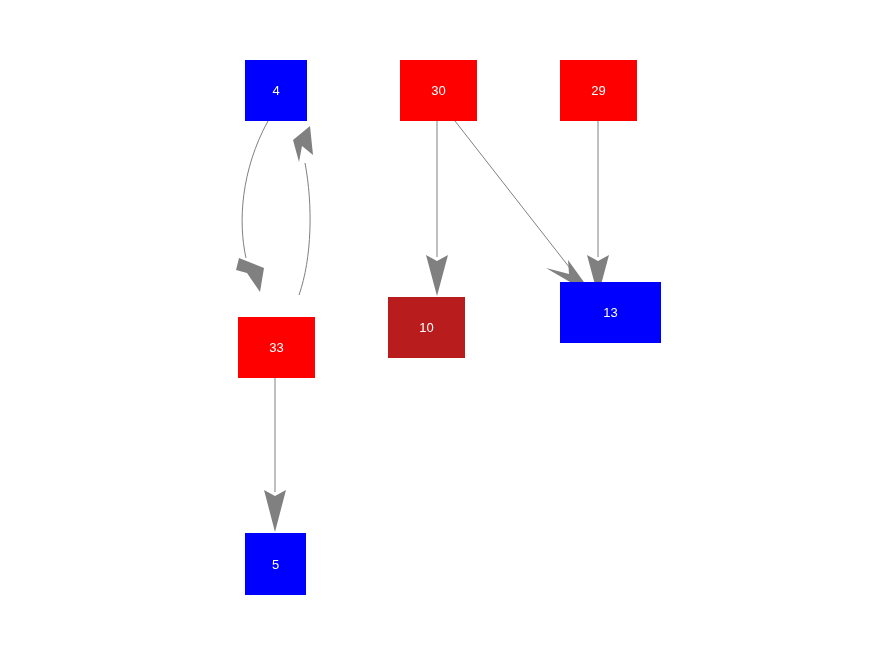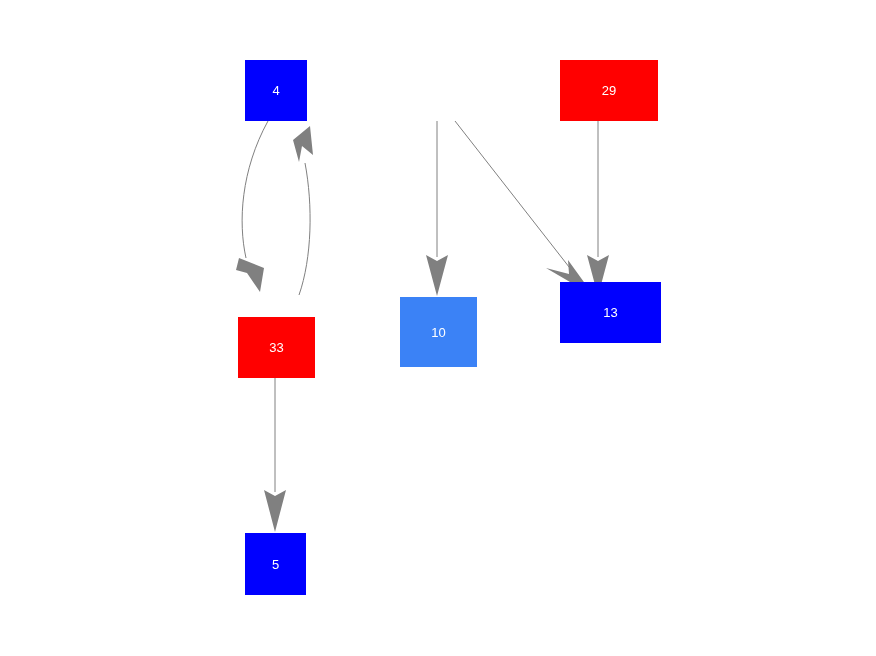--- a/index.html
+++ b/index.html
@@ -76,30 +76,33 @@
       <path d="M 598 121 L 598 257" fill="none" stroke="#808080" stroke-width="1"></path>
       <polygon points="587,255 598,261 609,255 598,296" fill="#808080"></polygon>
     </g>
 
   </svg>
 
   <div class="node" style="left:245px; top:60px; width:62px; height:61px; background:#0000ff;">
     <span class="node-label">4</span>
   </div>
 
+  <div class="node" style="left:400px; top:60px; width:77px; height:61px; background:#ff0000;">
+    <span class="node-label">30</span>
+  </div>
 
-  <div class="node" style="left:560px; top:60px; width:98px; height:61px; background:#ff0000;">
+  <div class="node" style="left:560px; top:60px; width:77px; height:61px; background:#ff0000;">
     <span class="node-label">29</span>
   </div>
 
   <div class="node" style="left:238px; top:297px; width:77px; height:61px; background:#ff0000;margin-top:20px;">
     <span class="node-label">33</span>
   </div>
 
-  <div class="node" style="left:400px; top:297px; width:77px; height:70px; background:#3b82f6;">
+  <div class="node" style="left:388px; top:297px; width:77px; height:61px; background:#b91c1c;">
     <span class="node-label">10</span>
   </div>
 
   <div class="node" style="left:560px; top:282px; width:101px; height:61px; background:#0000ff;">
     <span class="node-label">13</span>
   </div>
 
   <div class="node" style="left:245px; top:533px; width:61px; height:62px; background:#0000ff;">
     <span class="node-label">5</span>
   </div>

